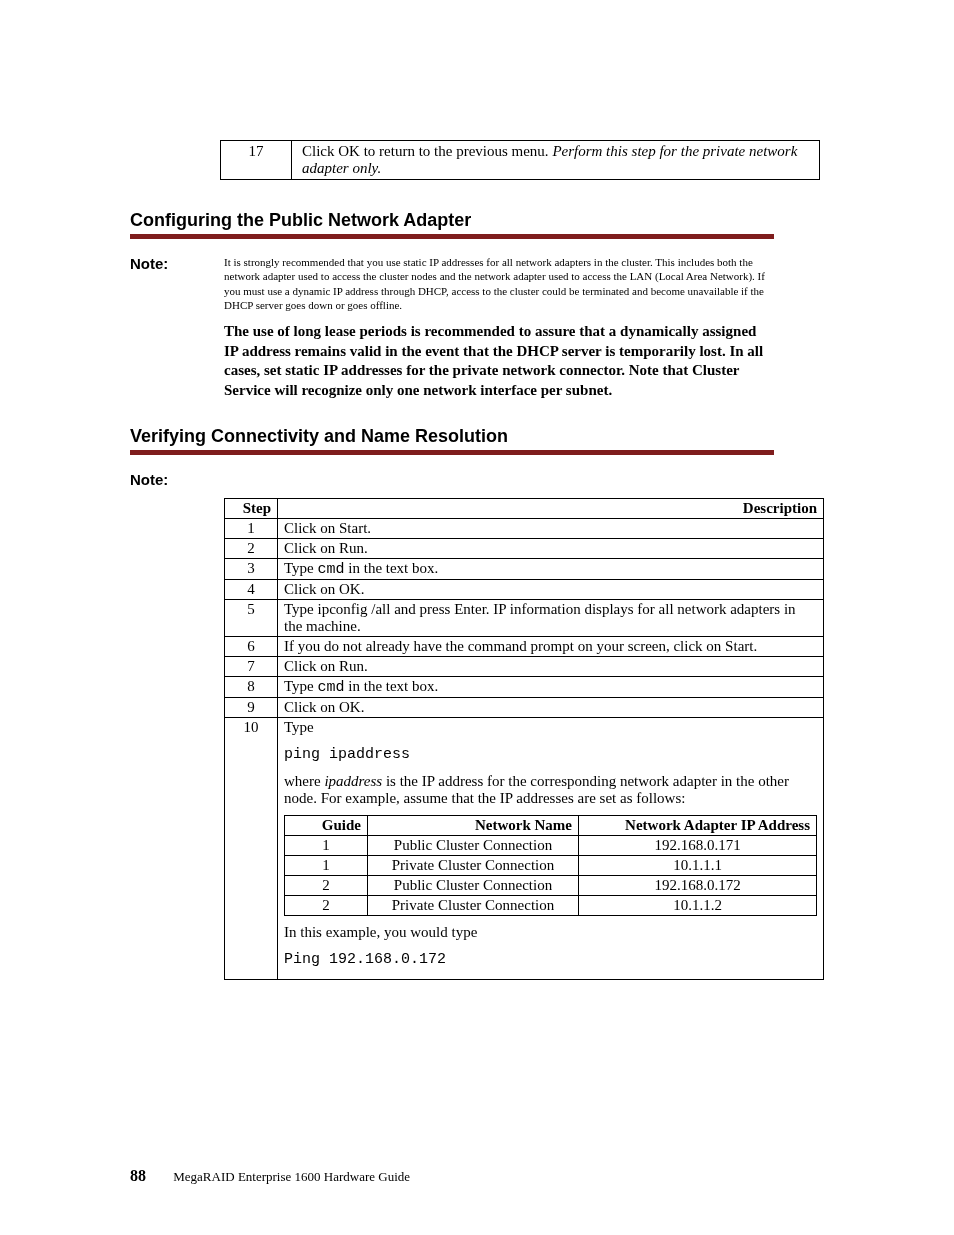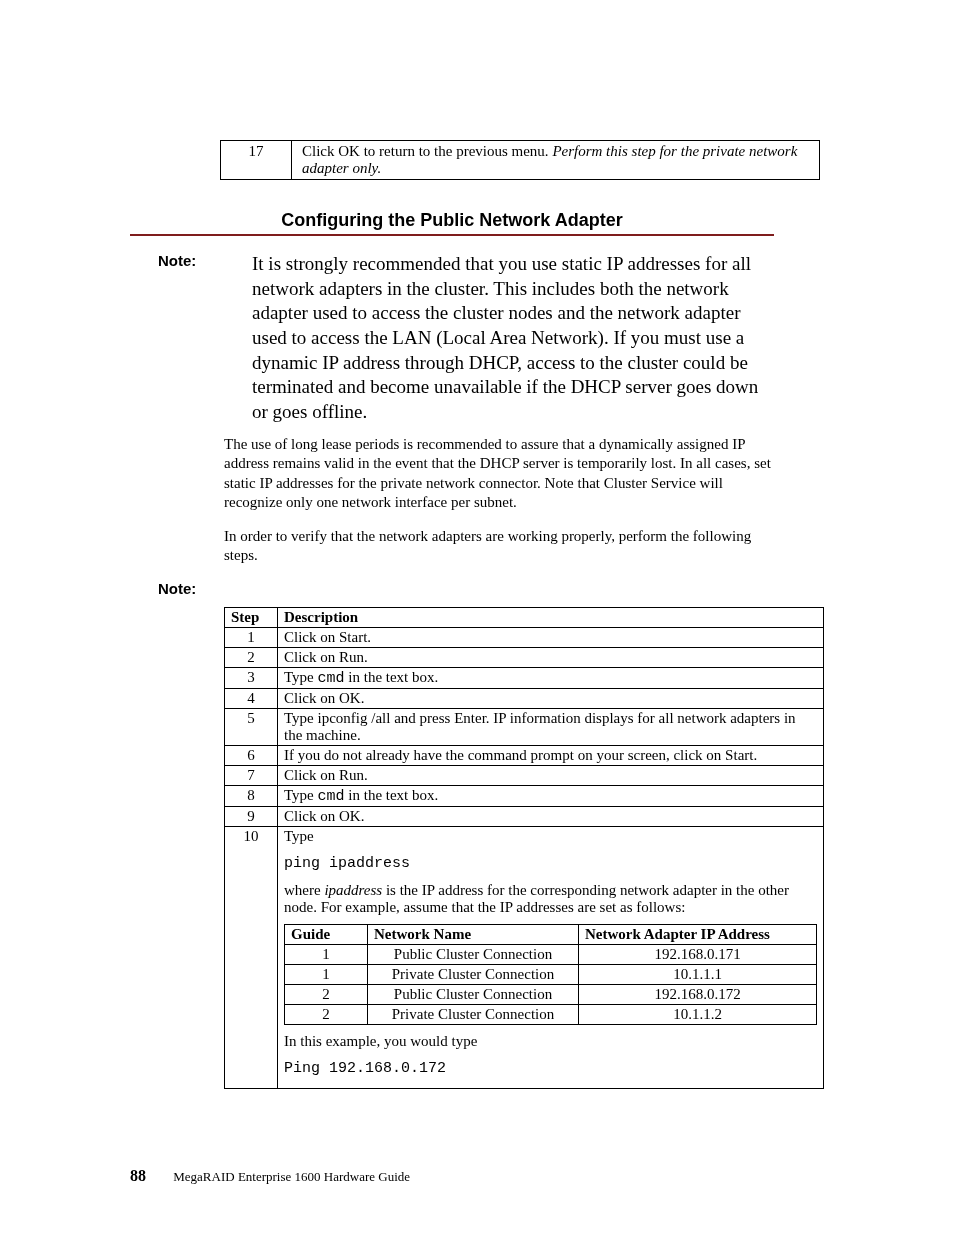--- a/index.html
+++ b/index.html
@@ -30,63 +30,62 @@
     font-size: 15px;
   }
   .toptable td.stepnum {
     width: 50px;
     text-align: center;
   }
   h2.section {
     font-family: Arial, Helvetica, sans-serif;
     font-weight: bold;
     font-size: 18px;
-    border-bottom: 2px solid #7f1d1d;
+    border-bottom: 5px solid #7f1d1d;
     padding-bottom: 3px;
     margin: 26px 0 16px 0;
-    text-align: center;
   }
   .note-row {
     display: flex;
     margin-bottom: 10px;
   }
   .note-label {
     font-family: Arial, Helvetica, sans-serif;
     font-weight: bold;
     font-size: 15px;
     width: 94px;
     flex: 0 0 94px;
-    margin-left: 28px;
   }
   .body-text {
     flex: 1;
-    font-size: 19px;
+    font-size: 11px;
     line-height: 1.3;
     font-family: Liberation Serif, serif;
   }
   .body-block {
     margin-left: 94px;
     margin-bottom: 14px;
     font-size: 15px;
     line-height: 1.3;
+    font-weight: bold;
   }
   table.steps {
     border-collapse: collapse;
     width: 600px;
     margin-left: 94px;
     font-size: 15px;
   }
   table.steps th, table.steps td {
     border: 1px solid #000;
     padding: 1px 6px;
     vertical-align: top;
   }
   table.steps th {
     font-weight: bold;
-    text-align: left;
+    text-align: right;
   }
   table.steps td.stepnum {
     width: 40px;
     text-align: center;
   }
   .inner-table {
     width: 100%;
     border-collapse: collapse;
     margin: 8px 0;
   }
@@ -135,22 +134,22 @@
 
   <h2 class="section">Configuring the Public Network Adapter</h2>
 
   <div class="note-row">
     <div class="note-label">Note:</div>
     <div class="body-text">It is strongly recommended that you use static IP addresses for all network adapters in the cluster. This includes both the network adapter used to access the cluster nodes and the network adapter used to access the LAN (Local Area Network).  If you must use a dynamic IP address through DHCP, access to the cluster could be terminated and become unavailable if the DHCP server goes down or goes offline.</div>
   </div>
 
   <div class="body-block">The use of long lease periods is recommended to assure that a dynamically assigned IP address remains valid in the event that the DHCP server is temporarily lost. In all cases, set static IP addresses for the private network connector. Note that Cluster Service will recognize only one network interface per subnet.</div>
 
-
-  <div class="body-block">In order to verify that the network adapters are working properly, perform the following steps.</div>
+  <h2 class="section">Verifying Connectivity and Name Resolution</h2>
+
 
   <div class="note-row">
     <div class="note-label">Note:</div>
   </div>
 
   <table class="steps">
     <tbody>
         <tr>
       <th>Step</th>
       <th>Description</th>

